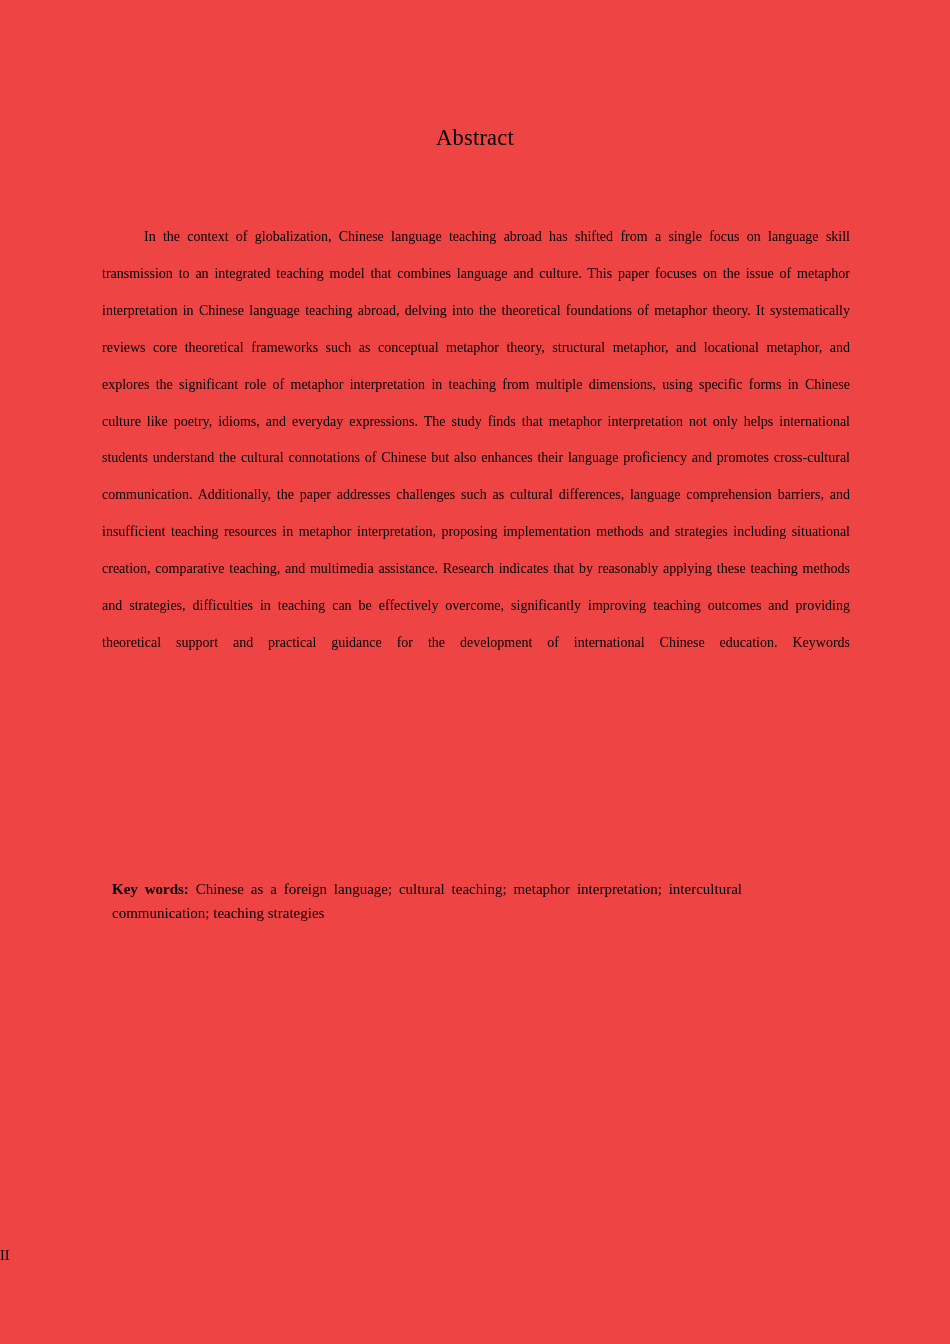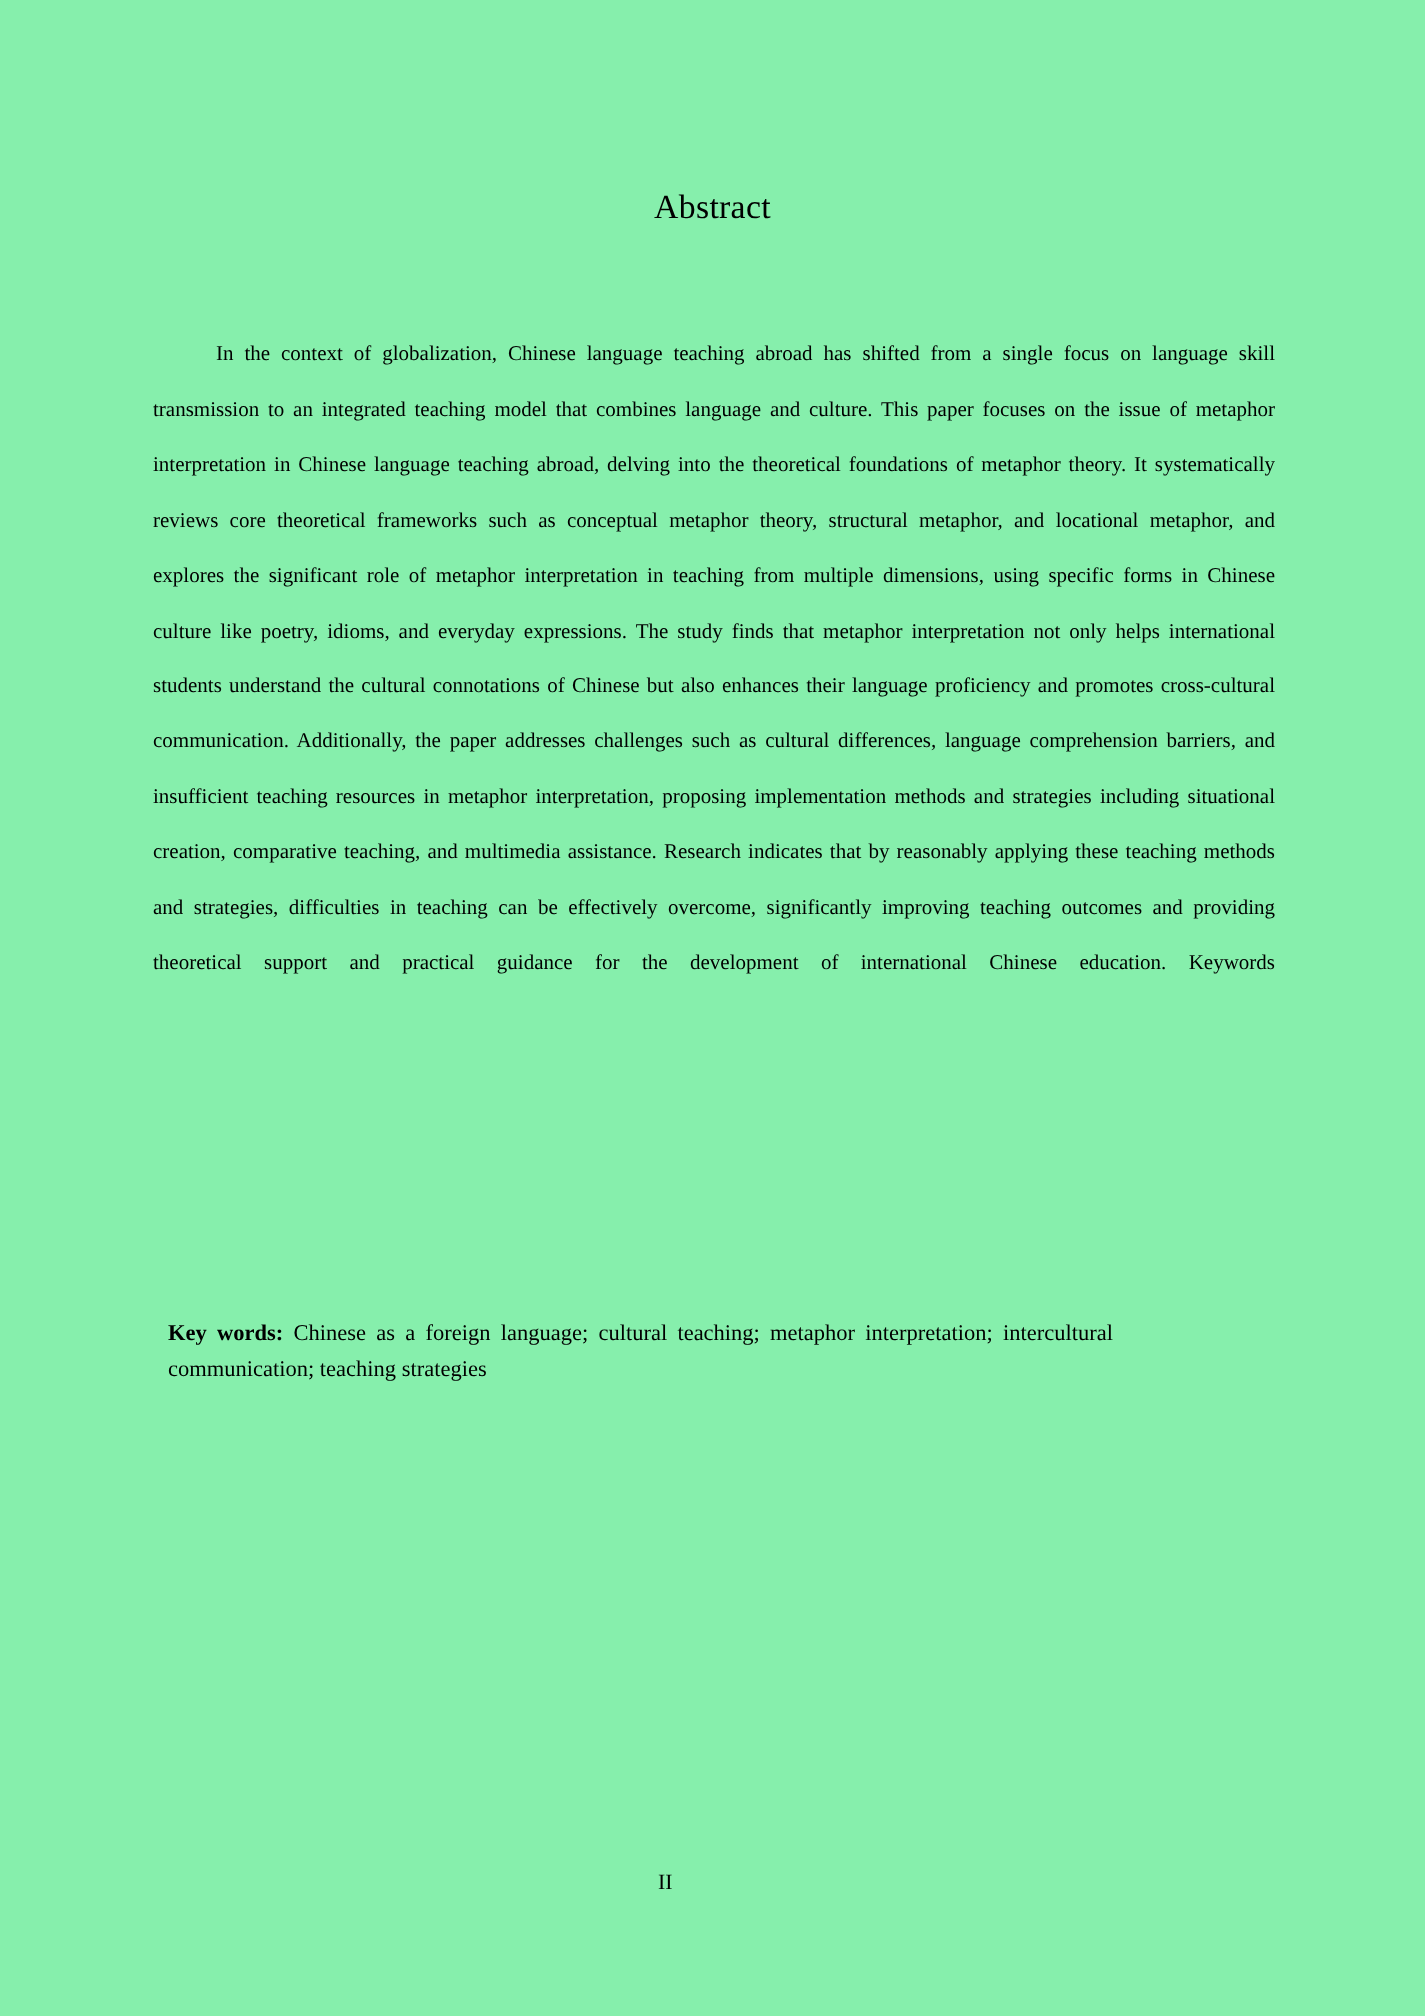--- a/index.html
+++ b/index.html
@@ -14,21 +14,21 @@
     font-family: "Liberation Serif", "DejaVu Serif", serif;
     color: #000000;
     overflow: hidden;
   }
 
   .page {
     position: absolute;
     inset: 0;
     width: 950px;
     height: 1344px;
-    background: #86efac;
+    background: #ef4444;
   }
 
   
   .page-title {
     position: absolute;
     left: 0;
     top: 122px;
     width: 950px;
     text-align: center;
     font-size: 22.5px;
@@ -78,21 +78,21 @@
   .keywords-text {
     font-weight: normal;
   }
 
   
   .page-footer {
     position: absolute;
     left: 0;
     top: 1245px;
     width: 887px;
-    text-align: center;
+    text-align: left;
     font-size: 14.5px;
     line-height: 20px;
     margin: 0;
   }
 </style>
 </head>
 <body>
 
 <div class="page">
 

